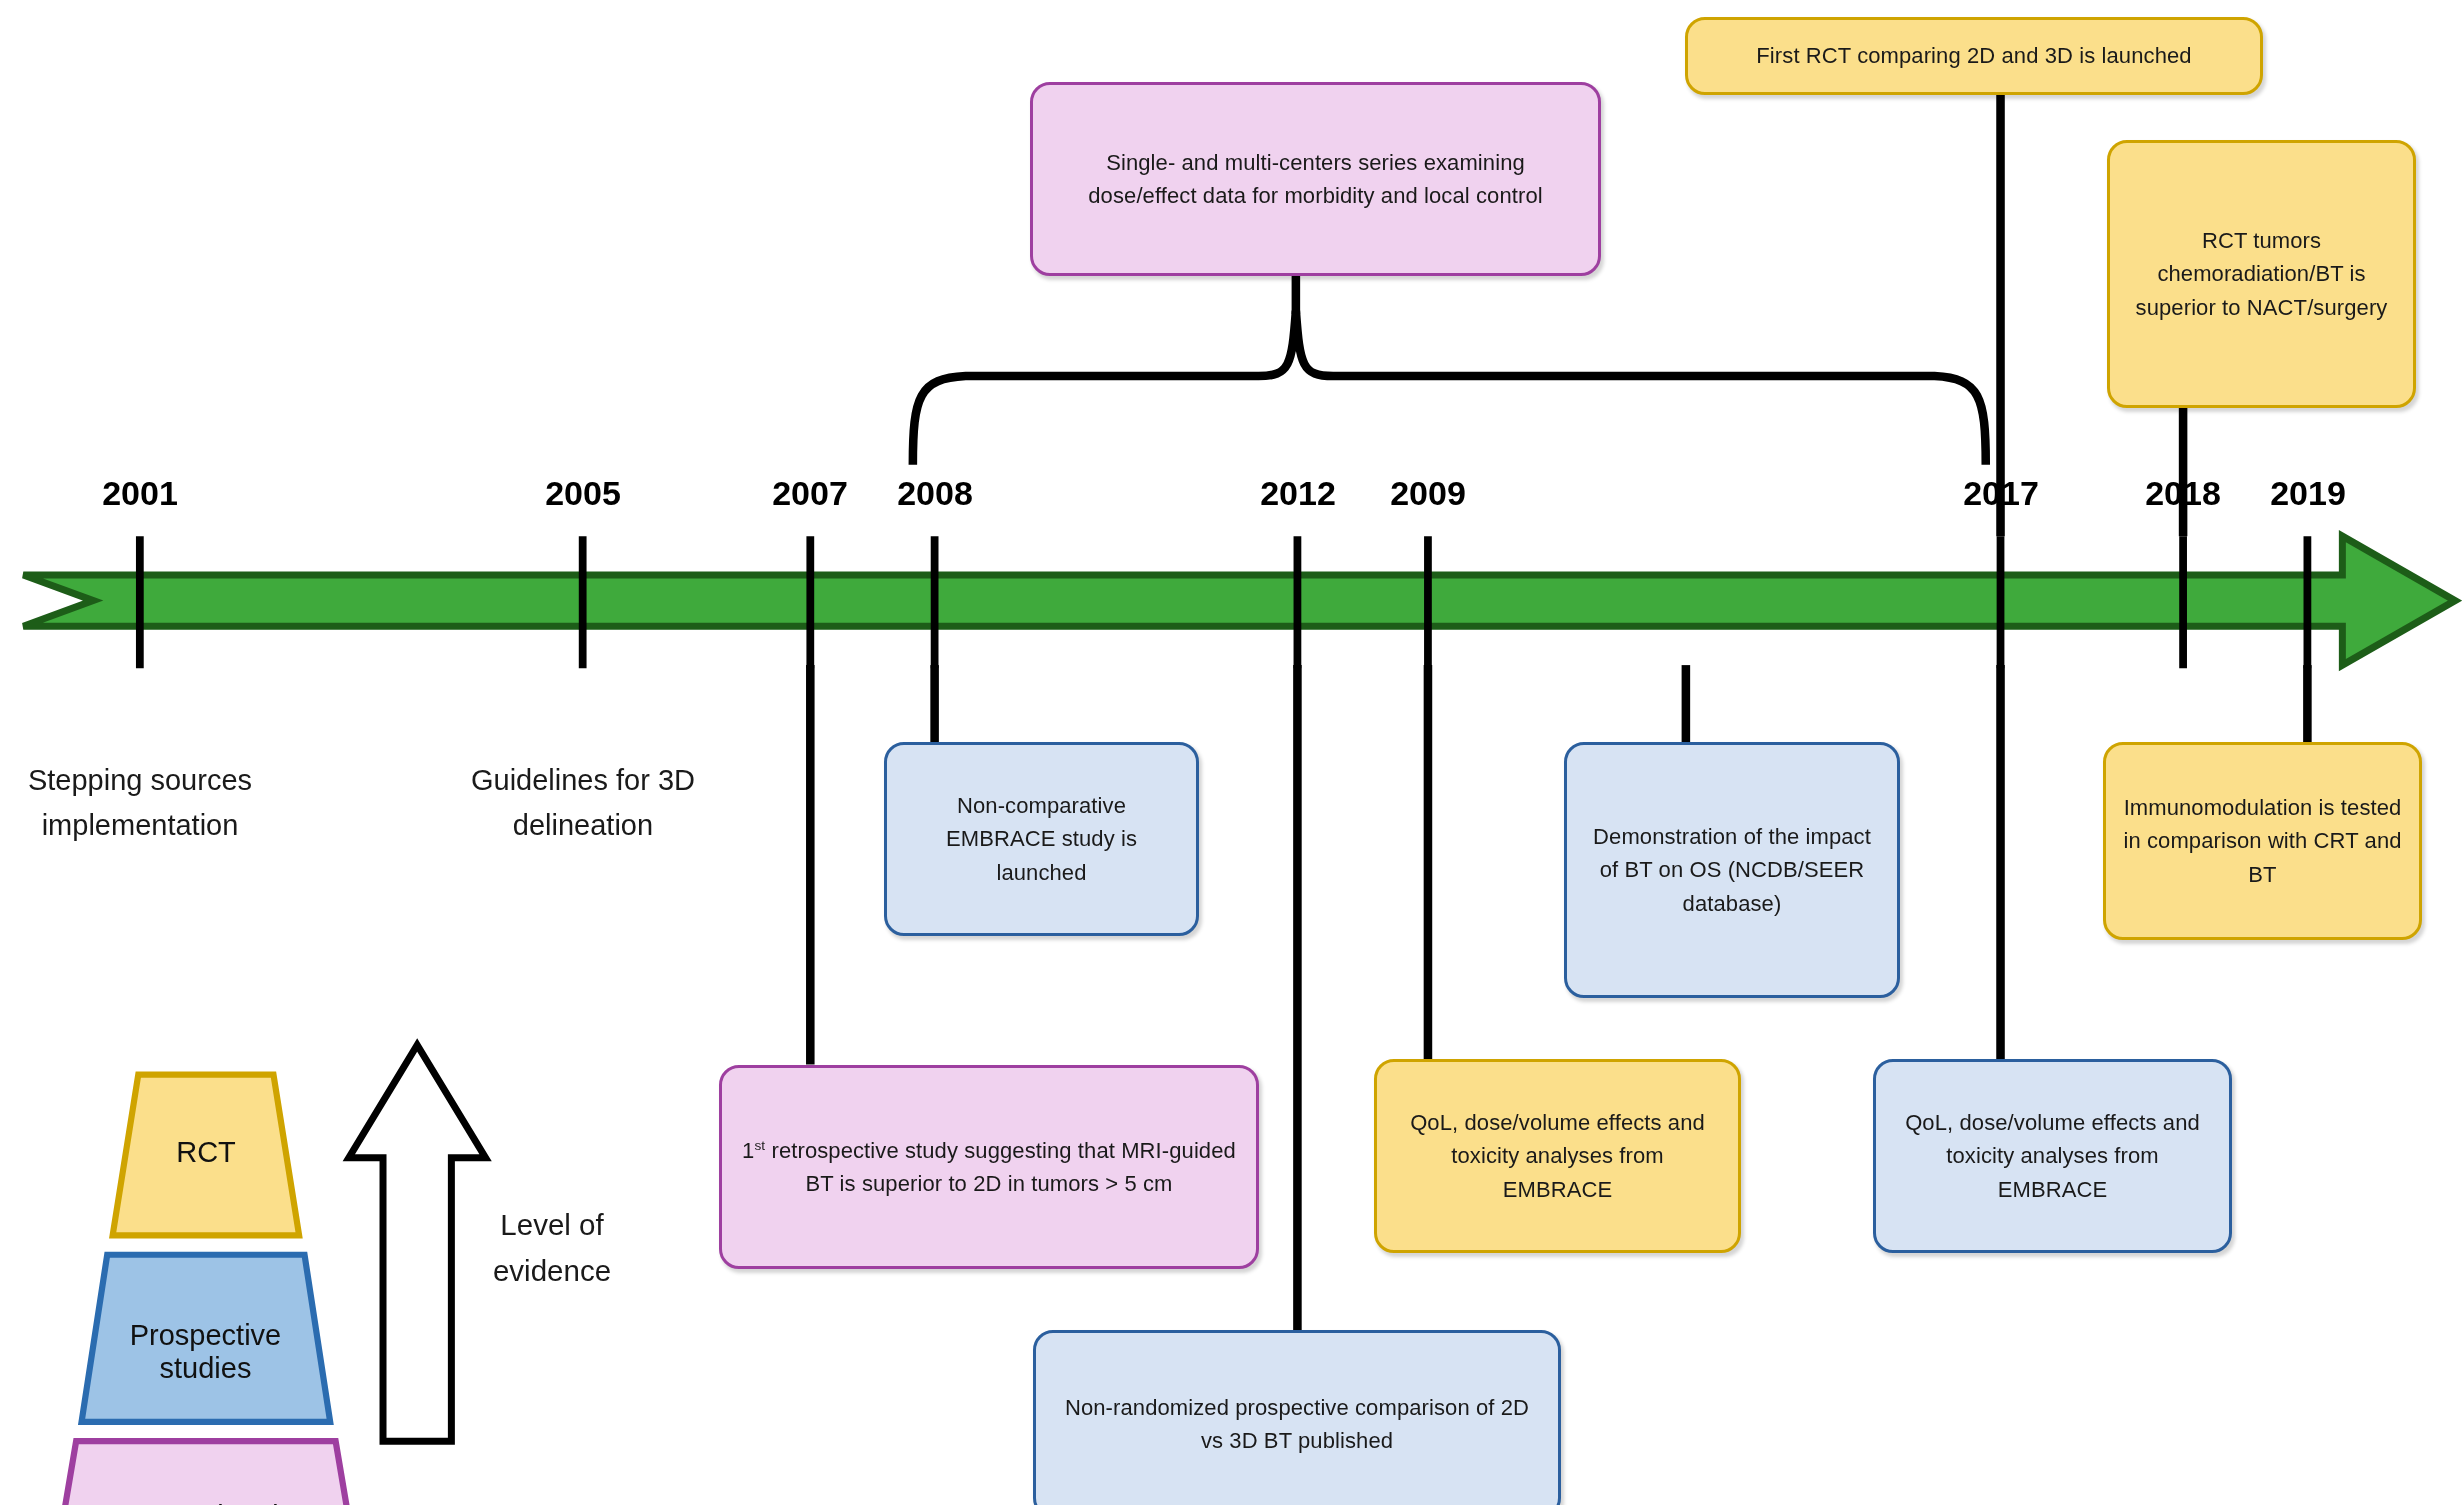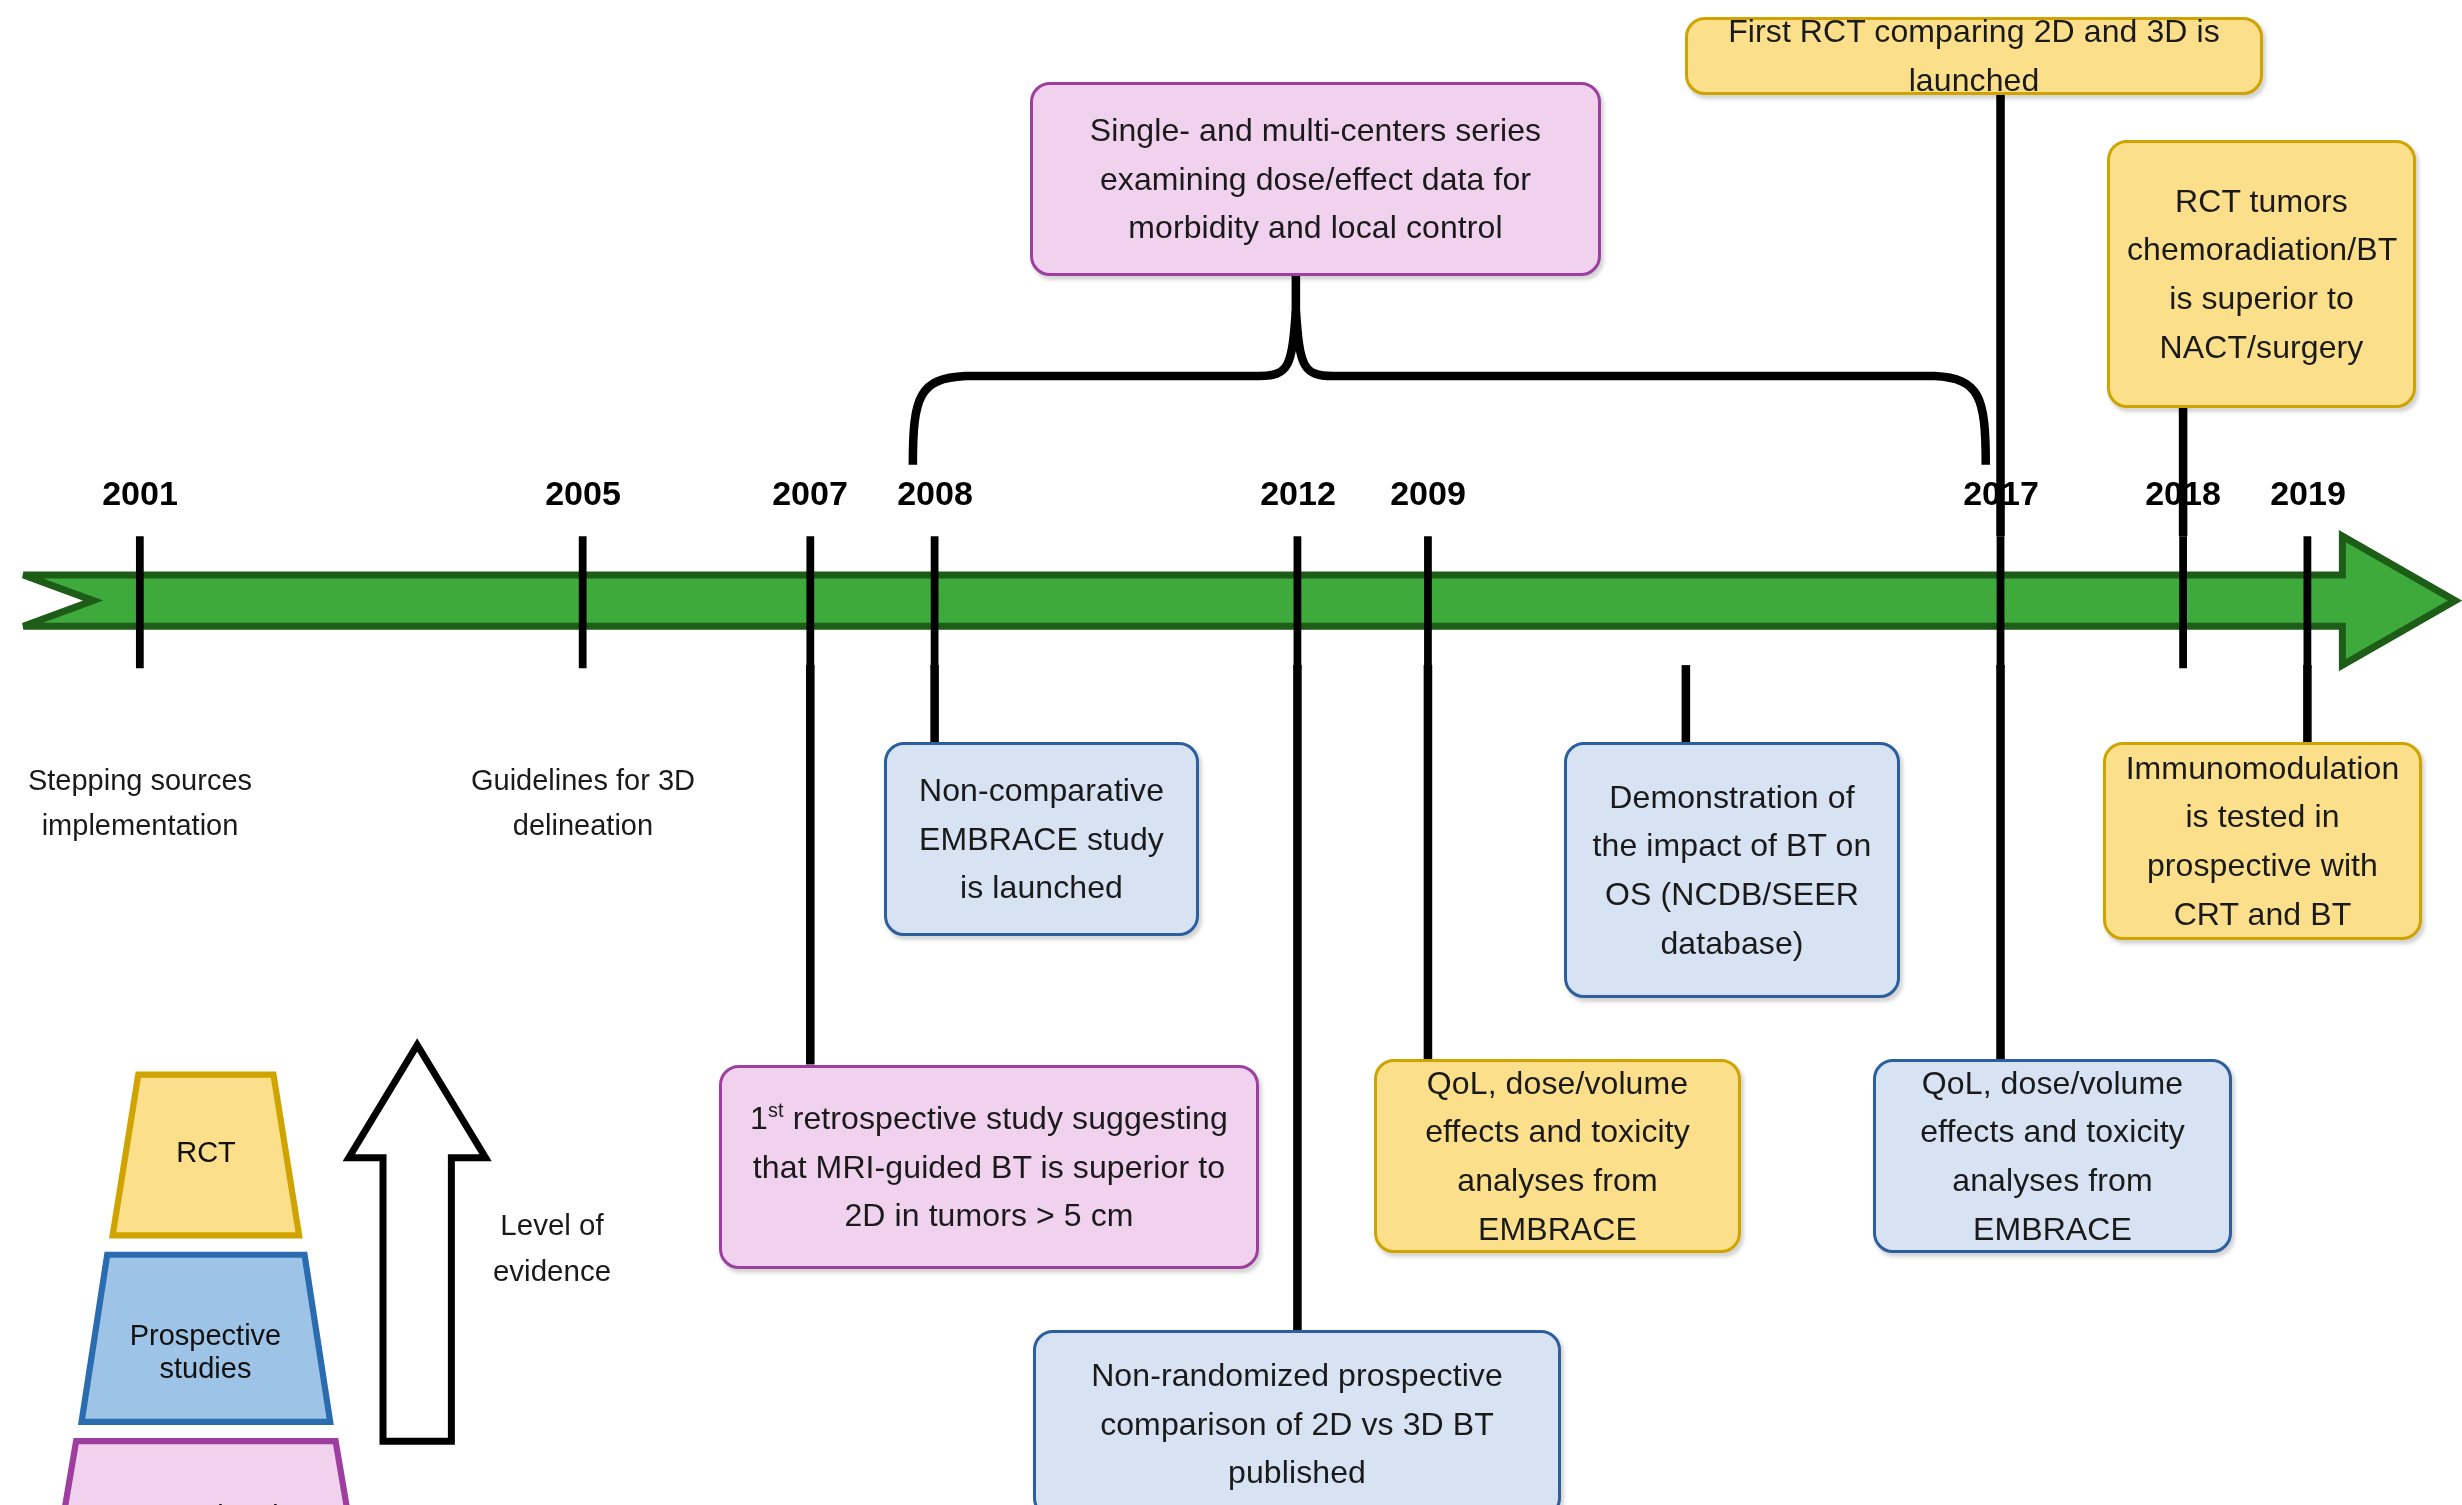--- a/index.html
+++ b/index.html
@@ -25,21 +25,21 @@
     position:absolute;
     box-sizing:border-box;
     border-radius:20px;
     border:3.9px solid #000;
     display:flex;
     align-items:center;
     justify-content:center;
     text-align:center;
     line-height:1.52;
     padding:11px 17px;
-    font-size:32px;
+    font-size:22px;
     letter-spacing:0.1px;
     z-index:5;
   }
   .box.pink{
     background:#f0d2ef;
     border-color:#9e3fa0;
     box-shadow:2.3px 3.1px 3.9px rgba(0,0,0,.17);
   }
   .box.blue{
     background:#d7e3f3;
@@ -185,21 +185,21 @@
 
   <div class="box blue" style="left:884px; top:742px; width:315px; height:194px;">
     <span class="inner">Non-comparative EMBRACE study is launched</span>
   </div>
 
   <div class="box blue" style="left:1564px; top:742px; width:336px; height:256px;">
     <span class="inner">Demonstration of the impact of BT on OS (NCDB/SEER database)</span>
   </div>
 
   <div class="box yellow" style="left:2103px; top:742px; width:319px; height:198px;">
-    <span class="inner">Immunomodulation is tested in prospective with CRT and BT</span>
+    <span class="inner">Immunomodulation is tested in comparison with CRT and BT</span>
   </div>
 
   <div class="box pink" style="left:719px; top:1065px; width:540px; height:204px;">
     <span class="inner"><span>1</span><sup>st</sup><span> retrospective study suggesting that MRI-guided BT is superior to 2D in tumors &gt; 5 cm</span></span>
   </div>
 
   <div class="box yellow" style="left:1374px; top:1059px; width:367px; height:194px;">
     <span class="inner">QoL, dose/volume effects and toxicity analyses from EMBRACE</span>
   </div>
 

